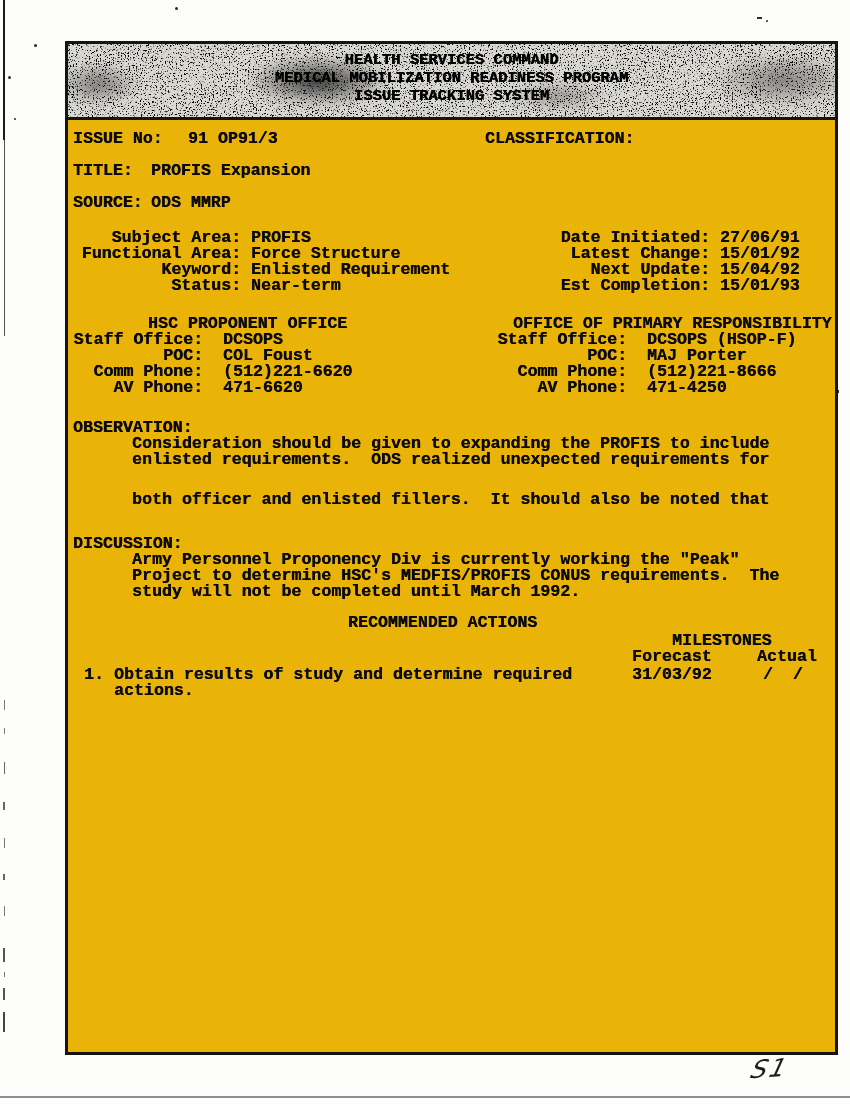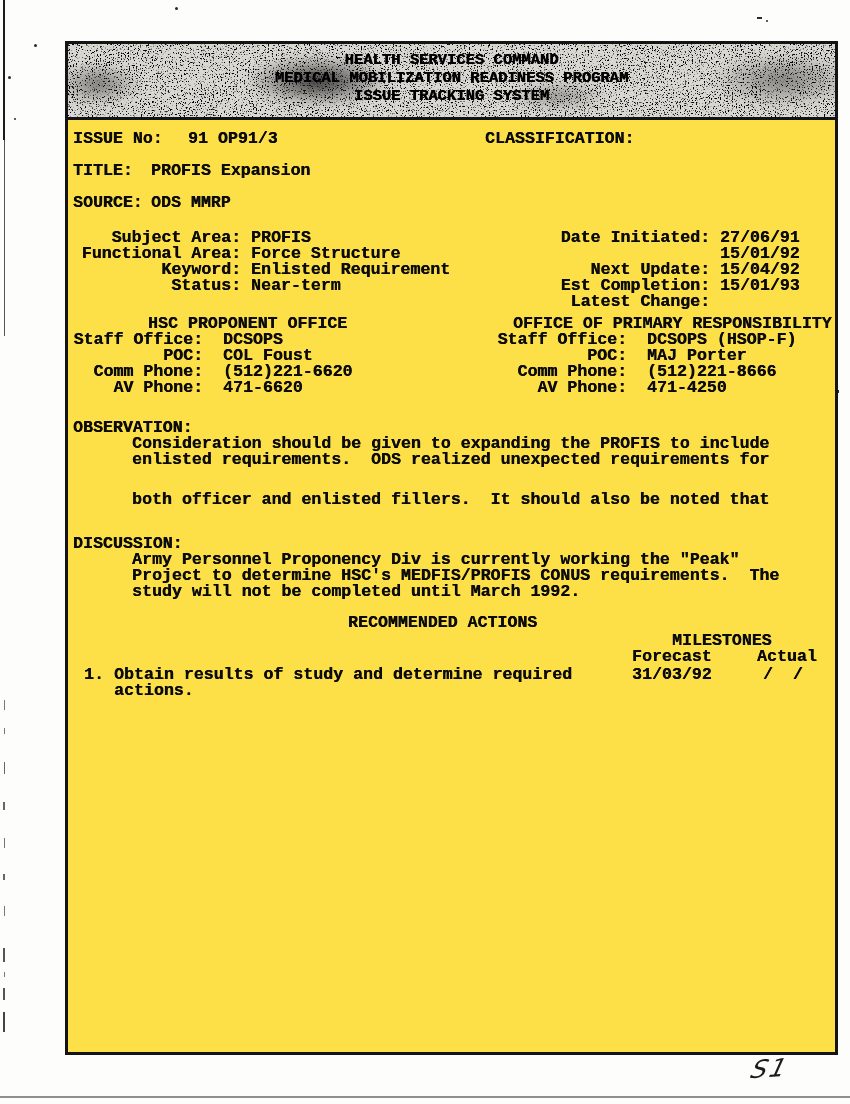--- a/index.html
+++ b/index.html
@@ -2,21 +2,21 @@
 <html><head>
 <meta charset="utf-8">
 <style>
   html,body{margin:0;padding:0;background:#ffffff;}
   .page{
     position:relative;width:850px;height:1104px;background:#fdfdfc;overflow:hidden;
     font-family:"Liberation Mono","DejaVu Sans Mono",monospace;font-weight:700;color:#0b0b0b;
   }
   .doc-box{
     position:absolute;left:65px;top:41px;width:773px;height:1014px;
-    border:3px solid #141414;box-sizing:border-box;background:#fde047;
+    border:3px solid #141414;box-sizing:border-box;background:#eab308;
   }
   
   .band{position:absolute;left:0;top:0;width:767px;height:76px;border-bottom:3px solid #141414;box-sizing:border-box;overflow:hidden;background:#dbd9d4;}
   .band svg.noise{position:absolute;left:0;top:0;}
   .blob{position:absolute;filter:blur(5px);}
   .b1{left:150px;top:2px;width:200px;height:70px;background:radial-gradient(closest-side,rgba(25,25,25,.85),rgba(25,25,25,0) 72%);}
   .b2{left:-30px;top:10px;width:120px;height:60px;background:radial-gradient(closest-side,rgba(25,25,25,.5),rgba(25,25,25,0) 70%);}
   .b3{left:620px;top:0px;width:190px;height:72px;background:radial-gradient(closest-side,rgba(25,25,25,.45),rgba(25,25,25,0) 75%);}
   .b4{left:420px;top:30px;width:140px;height:44px;background:radial-gradient(closest-side,rgba(25,25,25,.35),rgba(25,25,25,0) 70%);}
   .band-line{position:absolute;left:0;width:100%;text-align:center;font-size:15.5px;line-height:16px;color:#000;text-shadow:0.5px 0 0 #000;white-space:pre;}
@@ -110,21 +110,21 @@
     <span class="t" style="left:183px;top:186px;">PROFIS</span>
     <span class="t r" style="left:5px;top:202px;width:168px;">Functional Area:</span>
     <span class="t" style="left:183px;top:202px;">Force Structure</span>
     <span class="t r" style="left:5px;top:218px;width:168px;">Keyword:</span>
     <span class="t" style="left:183px;top:218px;">Enlisted Requirement</span>
     <span class="t r" style="left:5px;top:234px;width:168px;">Status:</span>
     <span class="t" style="left:183px;top:234px;">Near-term</span>
 
     <span class="t r" style="left:420px;top:186px;width:222px;">Date Initiated:</span>
     <span class="t" style="left:652px;top:186px;">27/06/91</span>
-    <span class="t r" style="left:420px;top:202px;width:222px;margin-top:48px;">Latest Change:</span>
+    <span class="t r" style="left:420px;top:202px;width:222px;">Latest Change:</span>
     <span class="t" style="left:652px;top:202px;">15/01/92</span>
     <span class="t r" style="left:420px;top:218px;width:222px;">Next Update:</span>
     <span class="t" style="left:652px;top:218px;">15/04/92</span>
     <span class="t r" style="left:420px;top:234px;width:222px;">Est Completion:</span>
     <span class="t" style="left:652px;top:234px;">15/01/93</span>
 
     <span class="t" style="left:80px;top:272px;">HSC PROPONENT OFFICE</span>
     <span class="t" style="left:445px;top:272px;">OFFICE OF PRIMARY RESPONSIBILITY</span>
 
     <span class="t r" style="left:5px;top:288px;width:130px;">Staff Office:</span>

